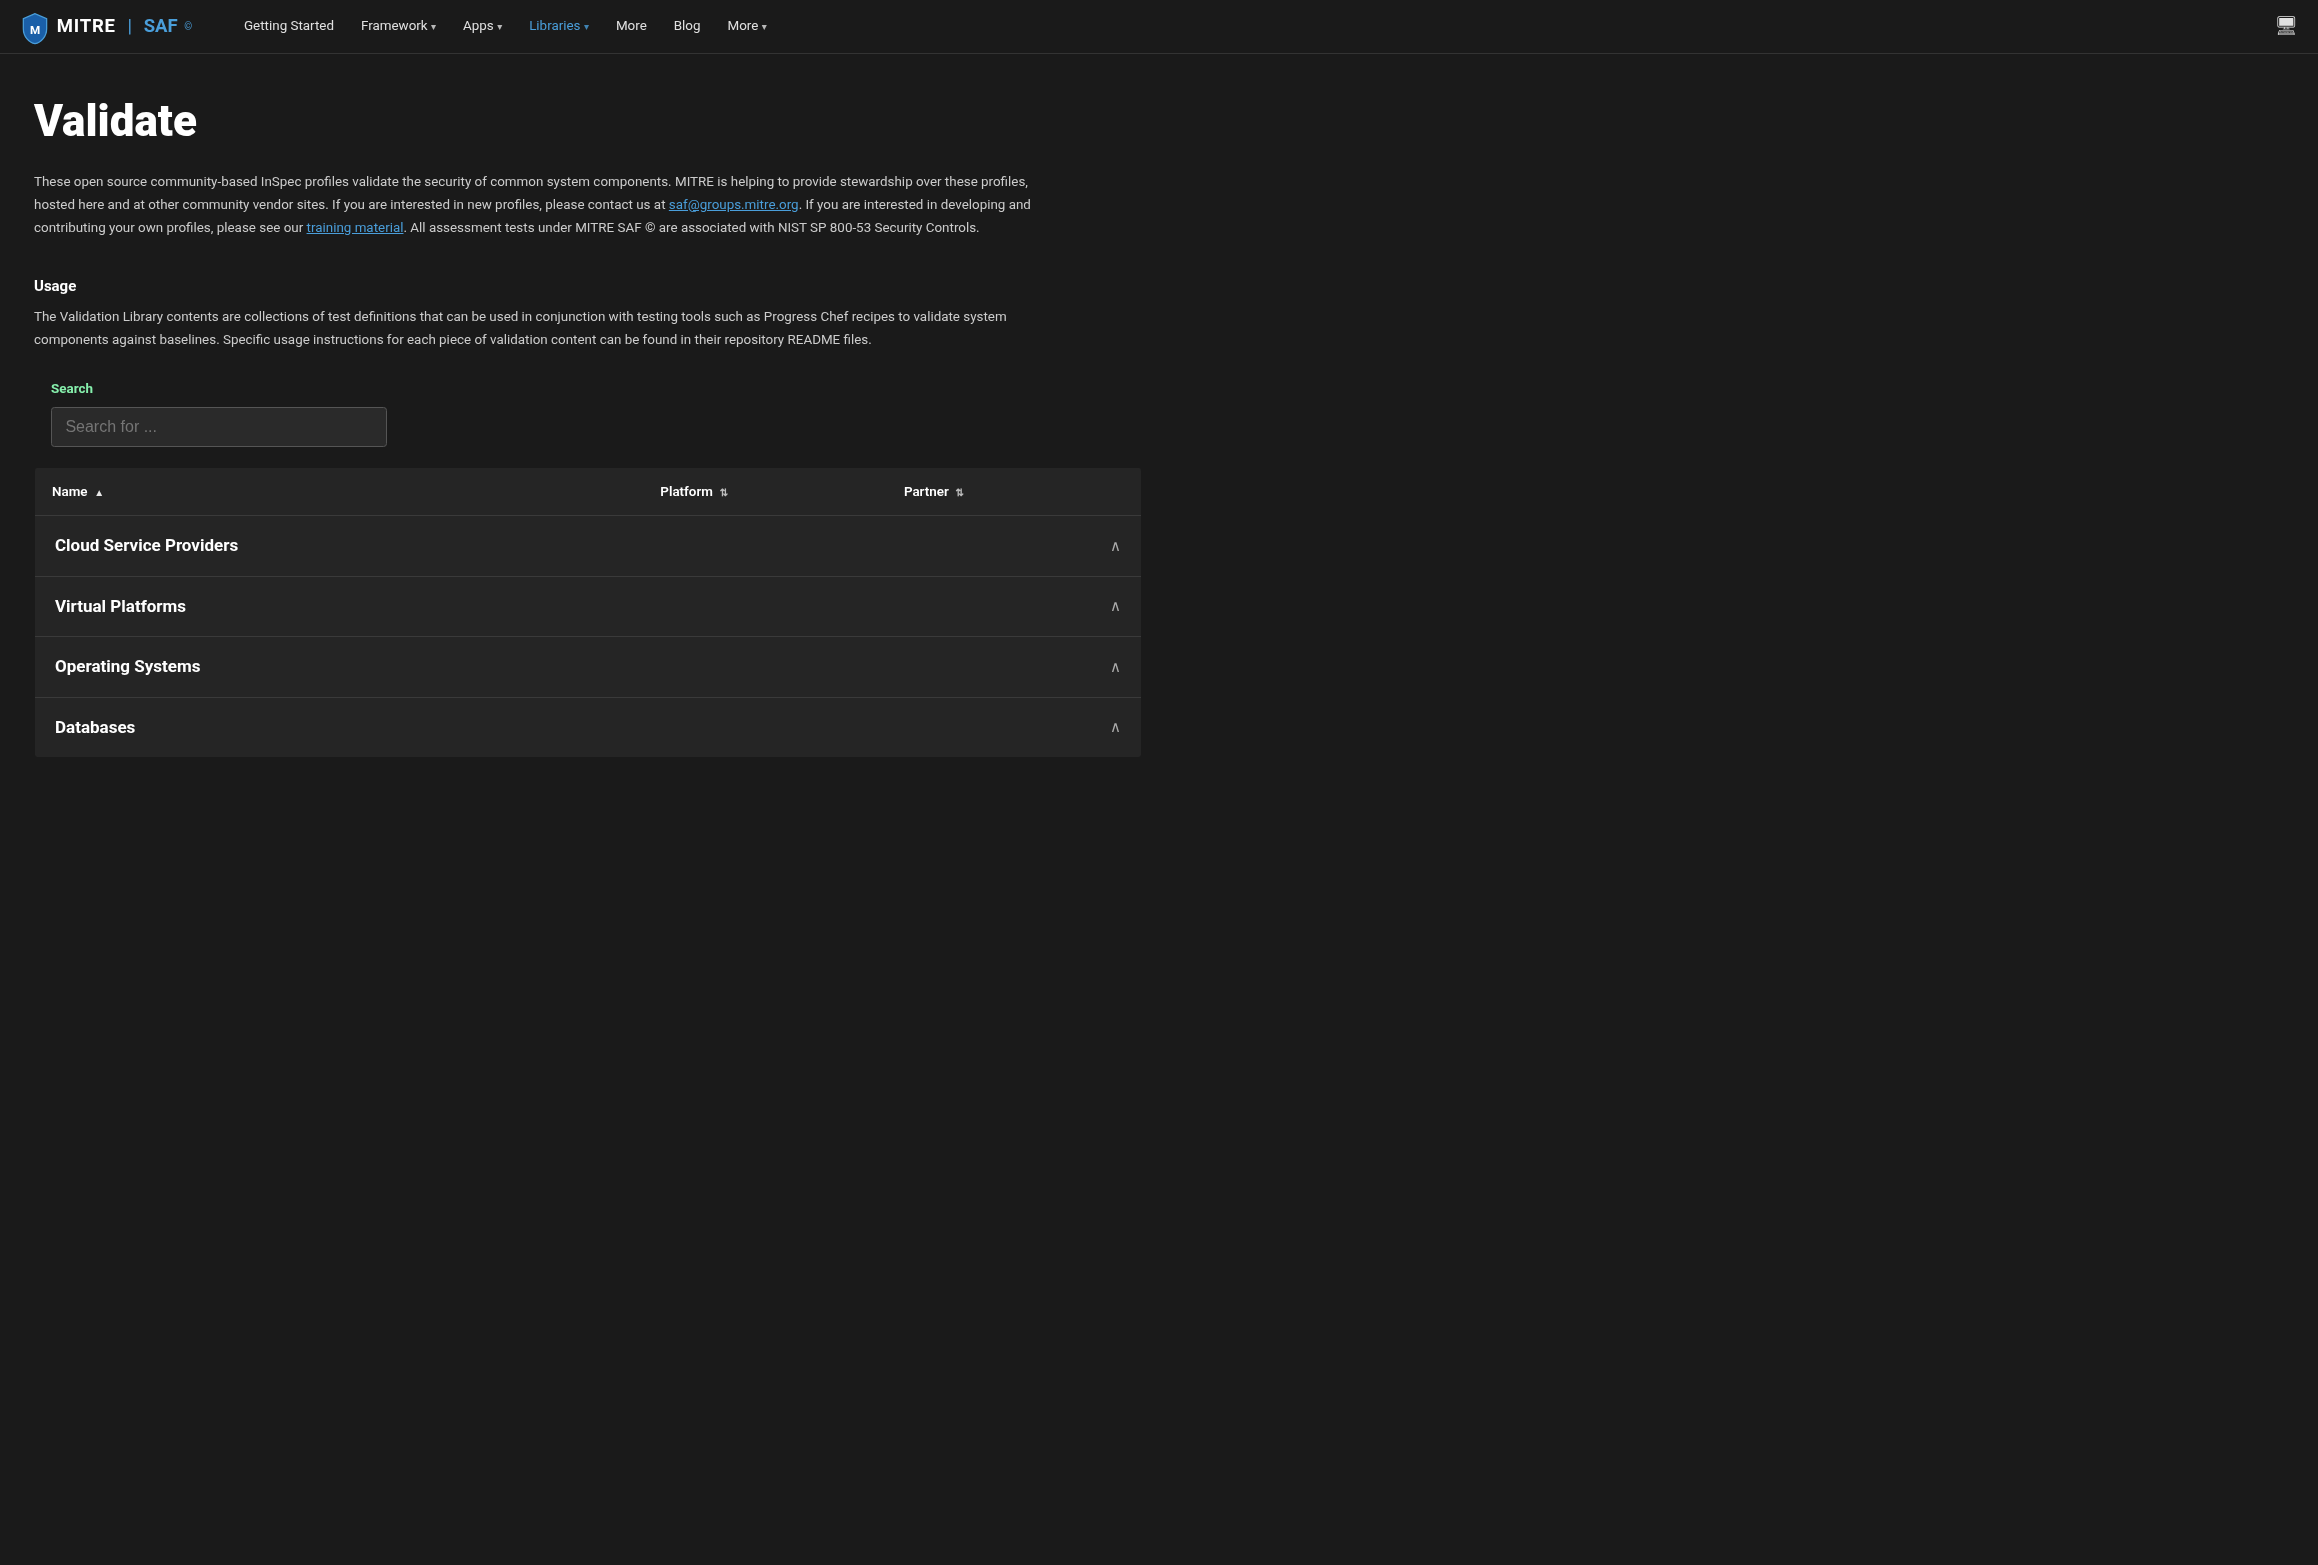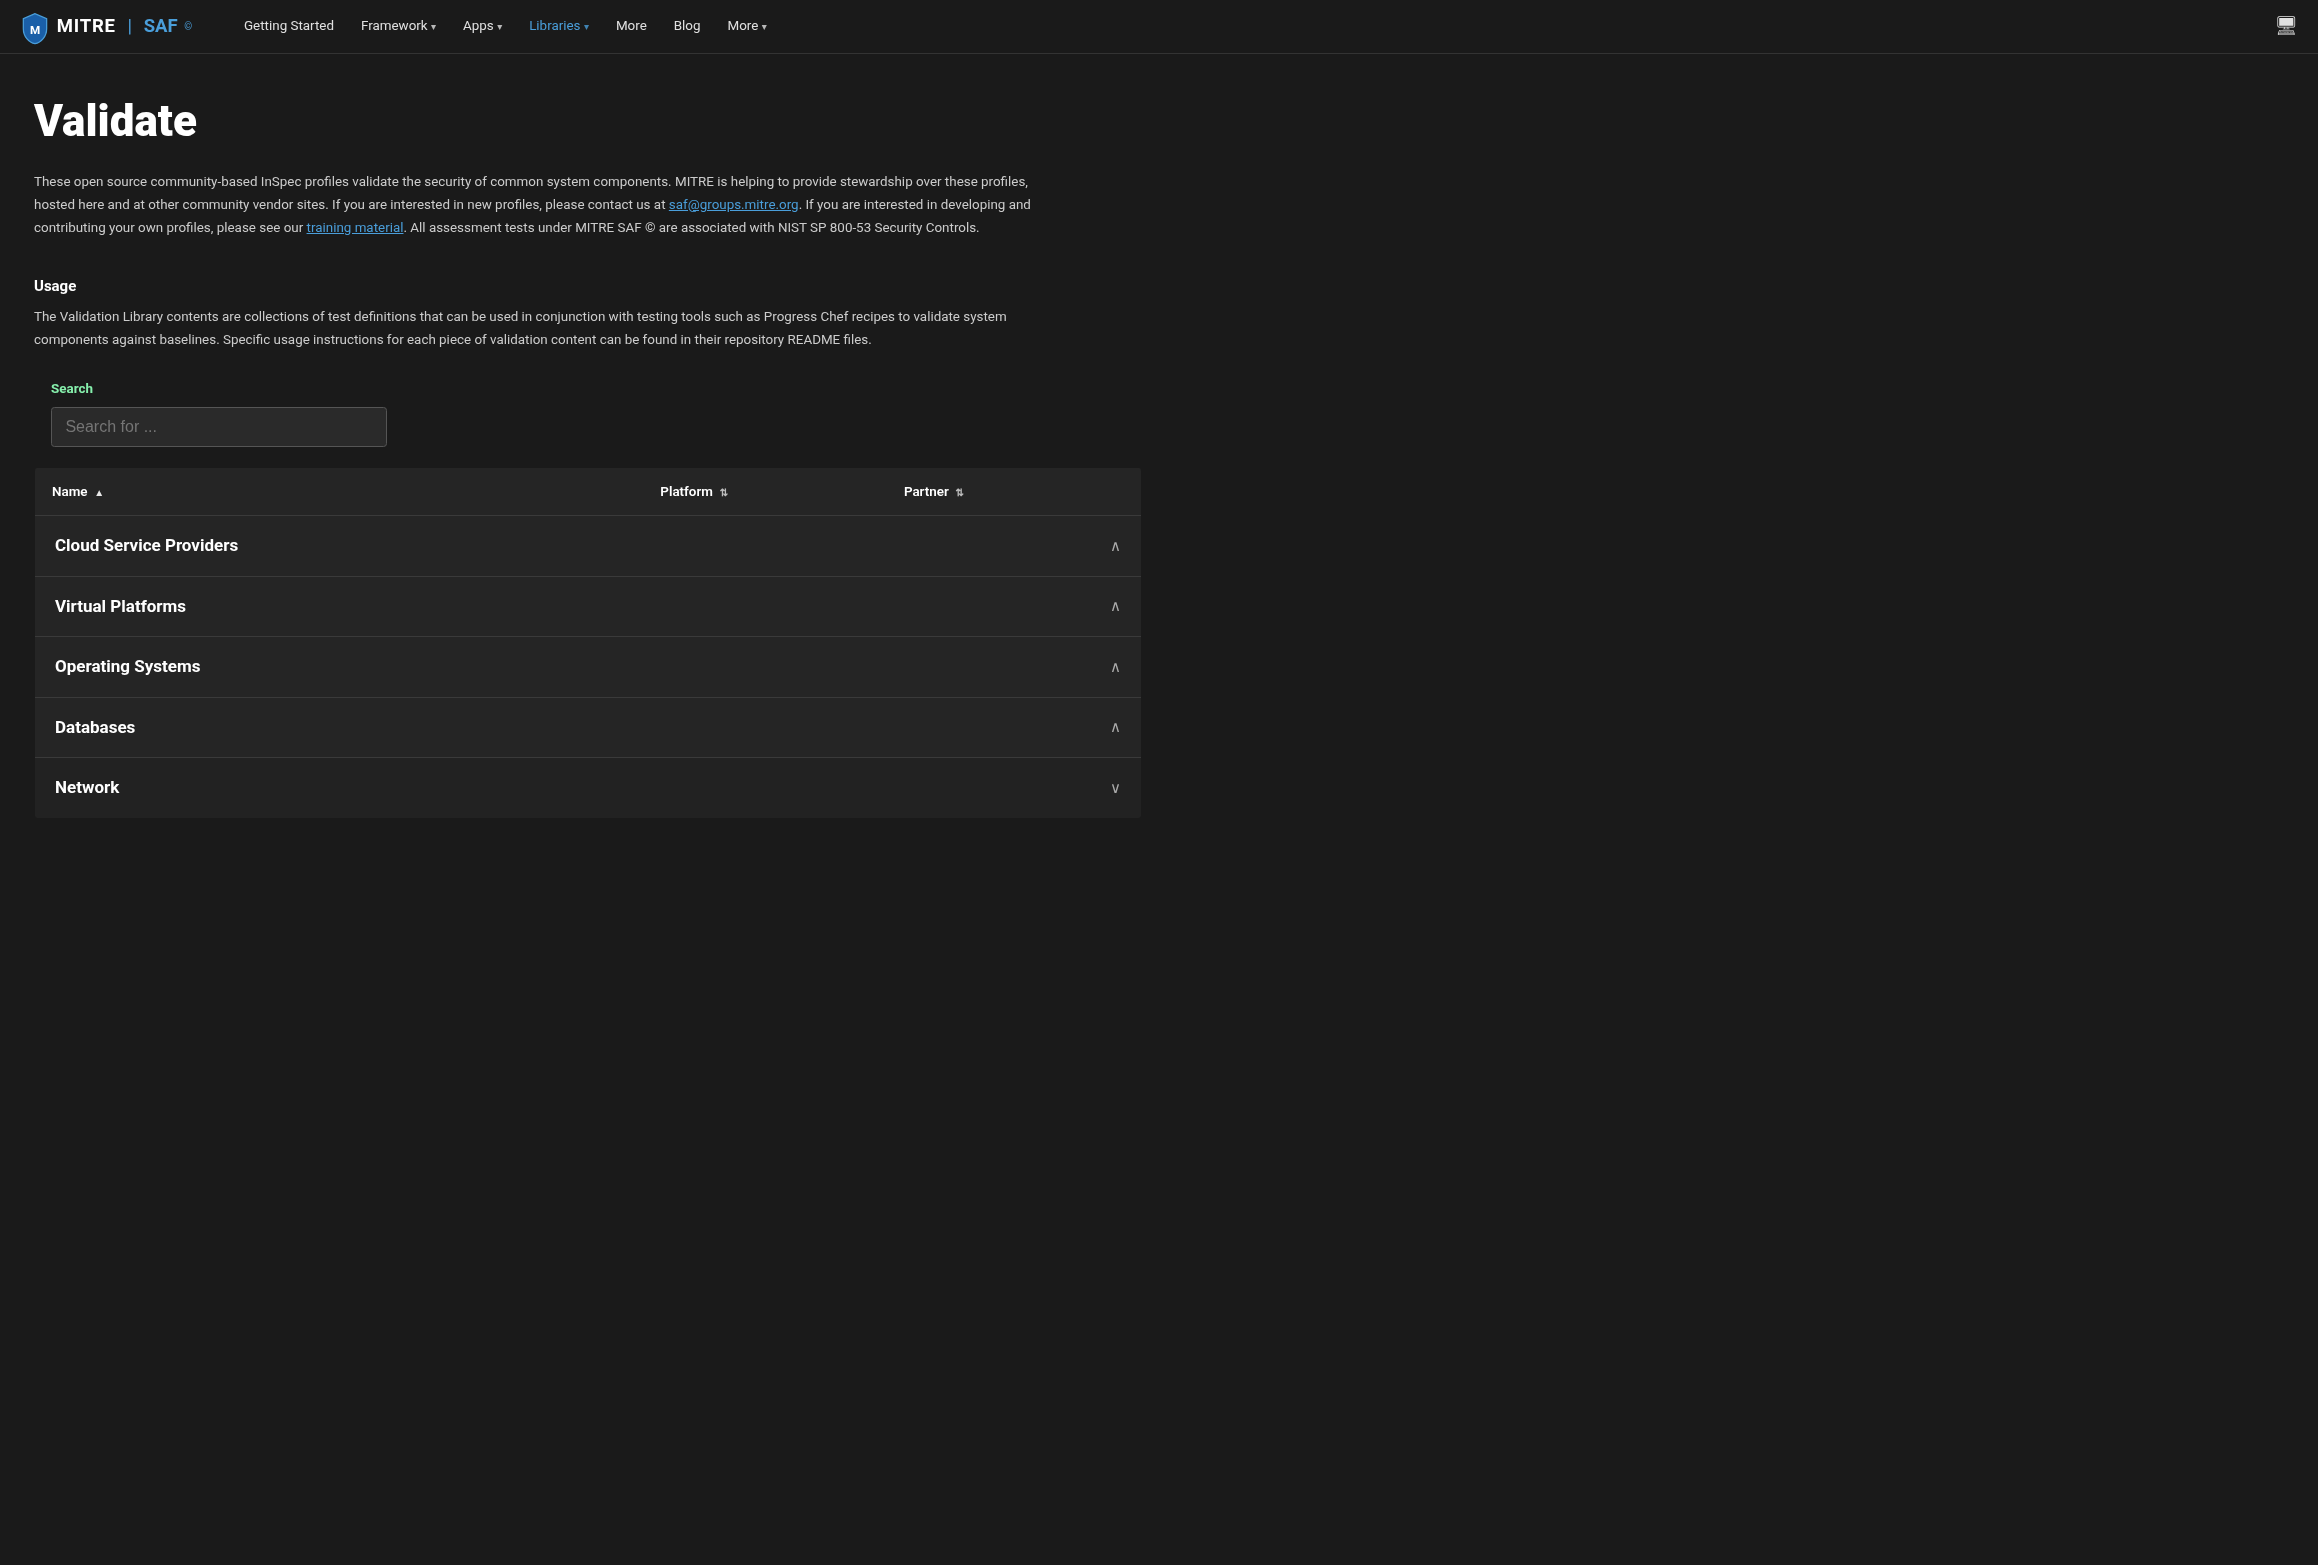--- a/index.html
+++ b/index.html
@@ -312,25 +312,17 @@
 
       <tr class="category-row cat-expanded">
         <td colspan="3">
           <div style="display:flex; justify-content:space-between; align-items:center;">
             <span class="category-name">Databases</span>
             <span class="category-chevron">∧</span>
           </div>
         </td>
       </tr>
 
-      <tr class="category-row">
-        <td colspan="3">
-          <div style="display:flex; justify-content:space-between; align-items:center;">
-            <span class="category-name">Network</span>
-            <span class="category-chevron">∨</span>
-          </div>
-        </td>
-      </tr>
 
     </tbody>
   </table>
 </main>
 
 
 </body></html>

